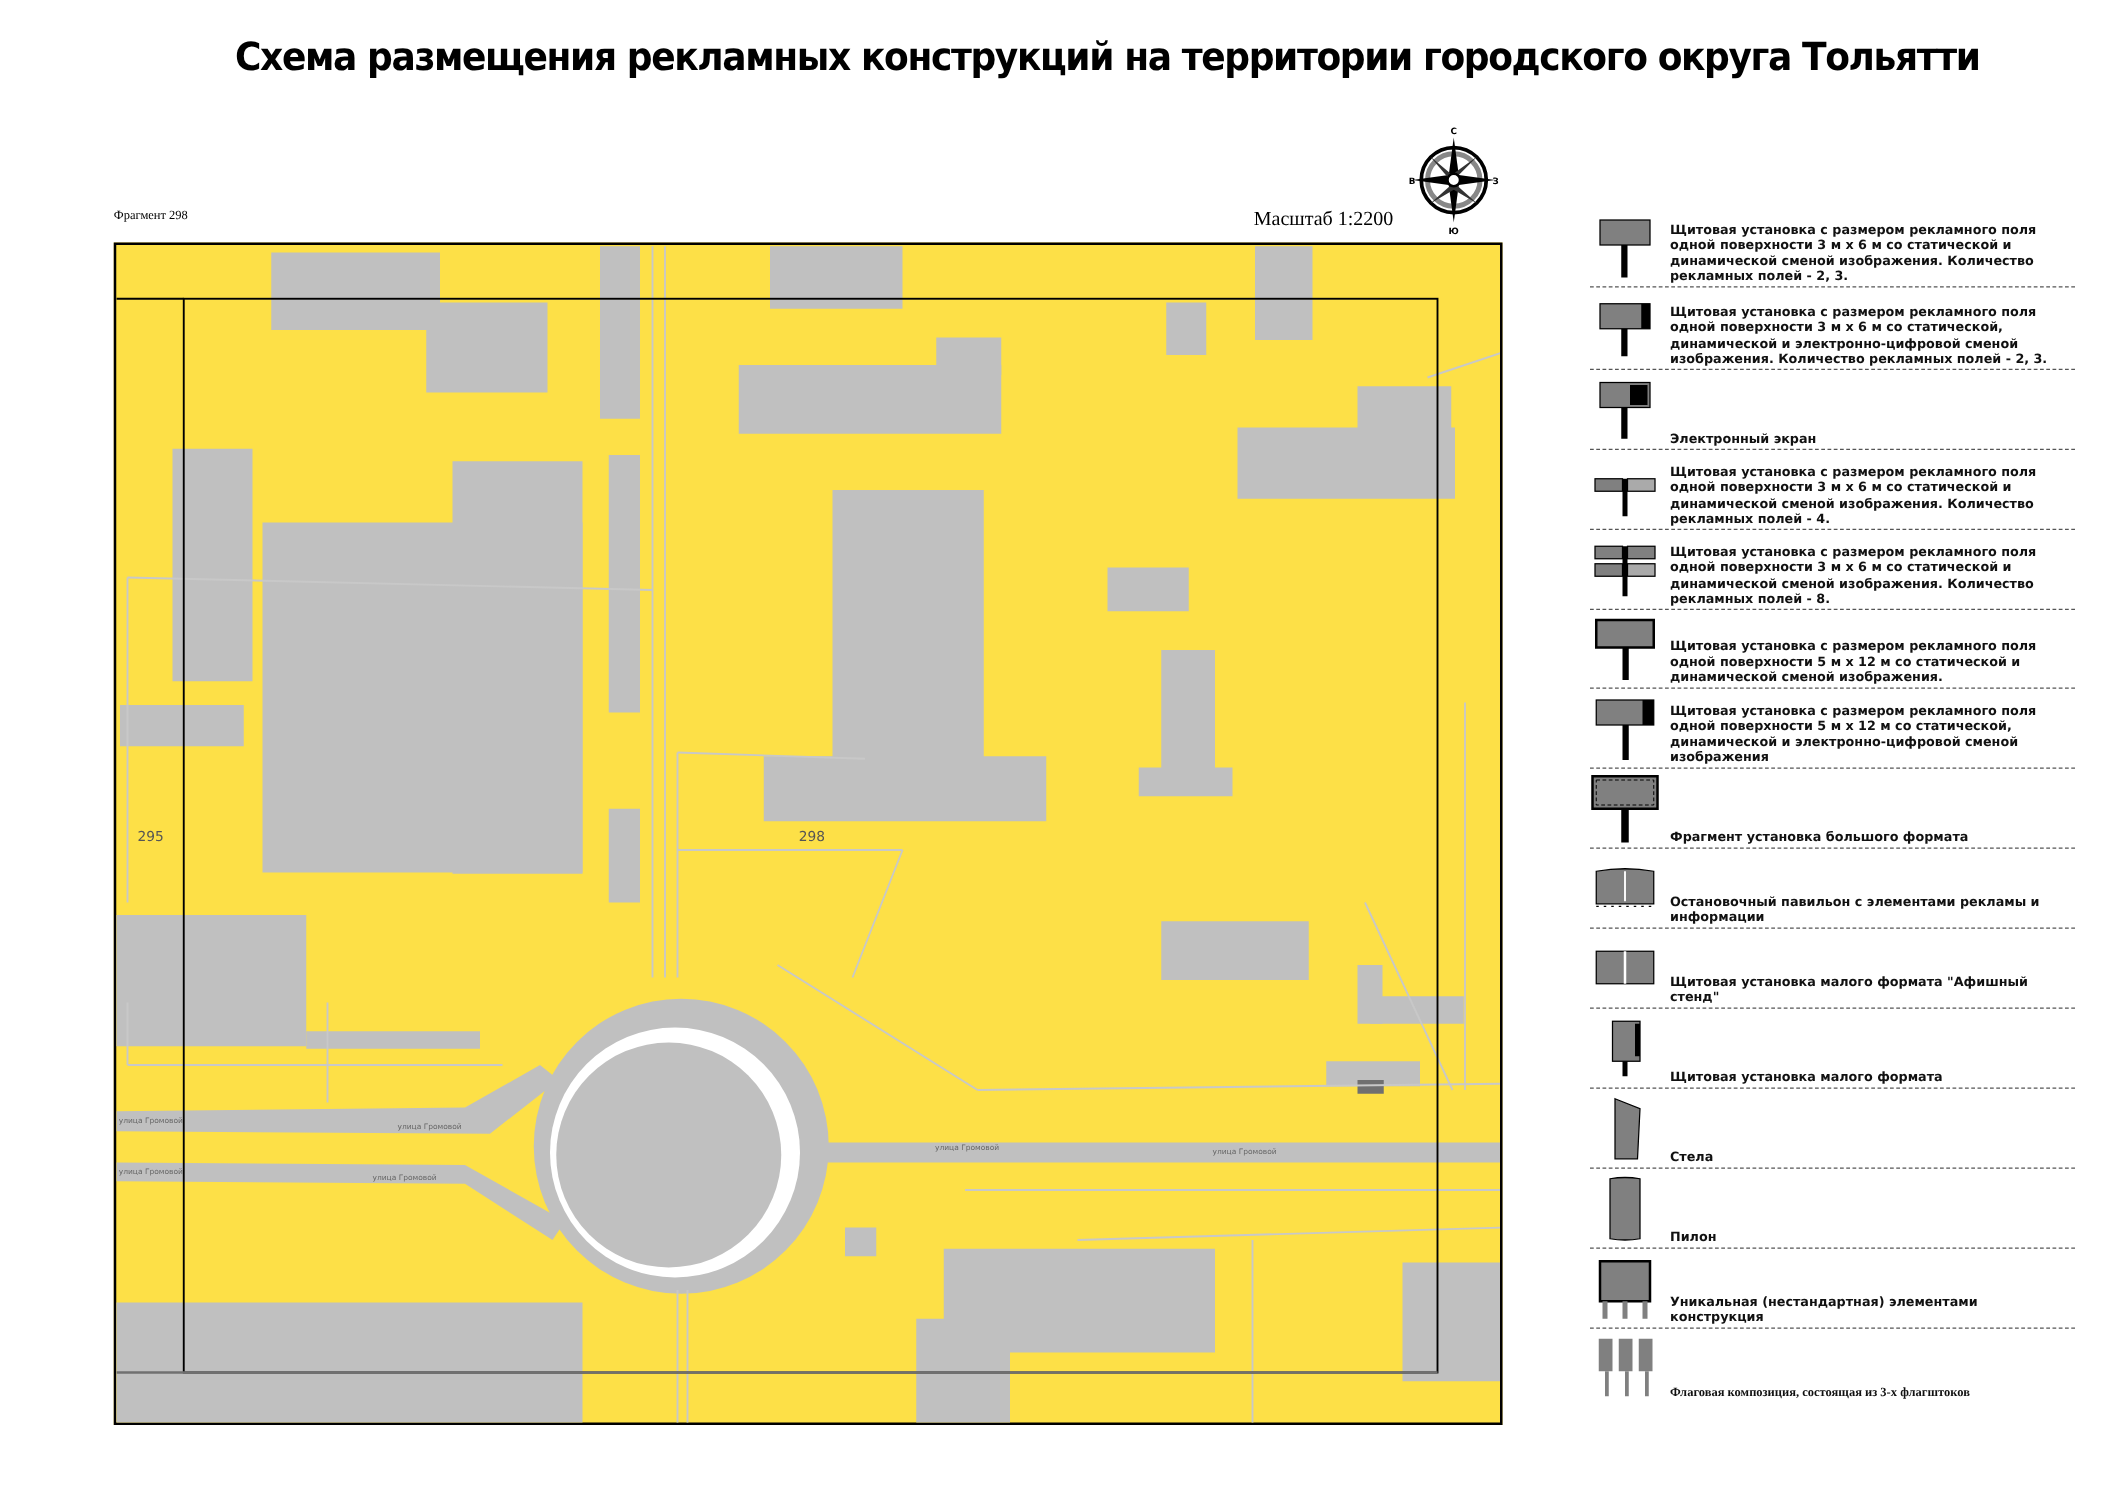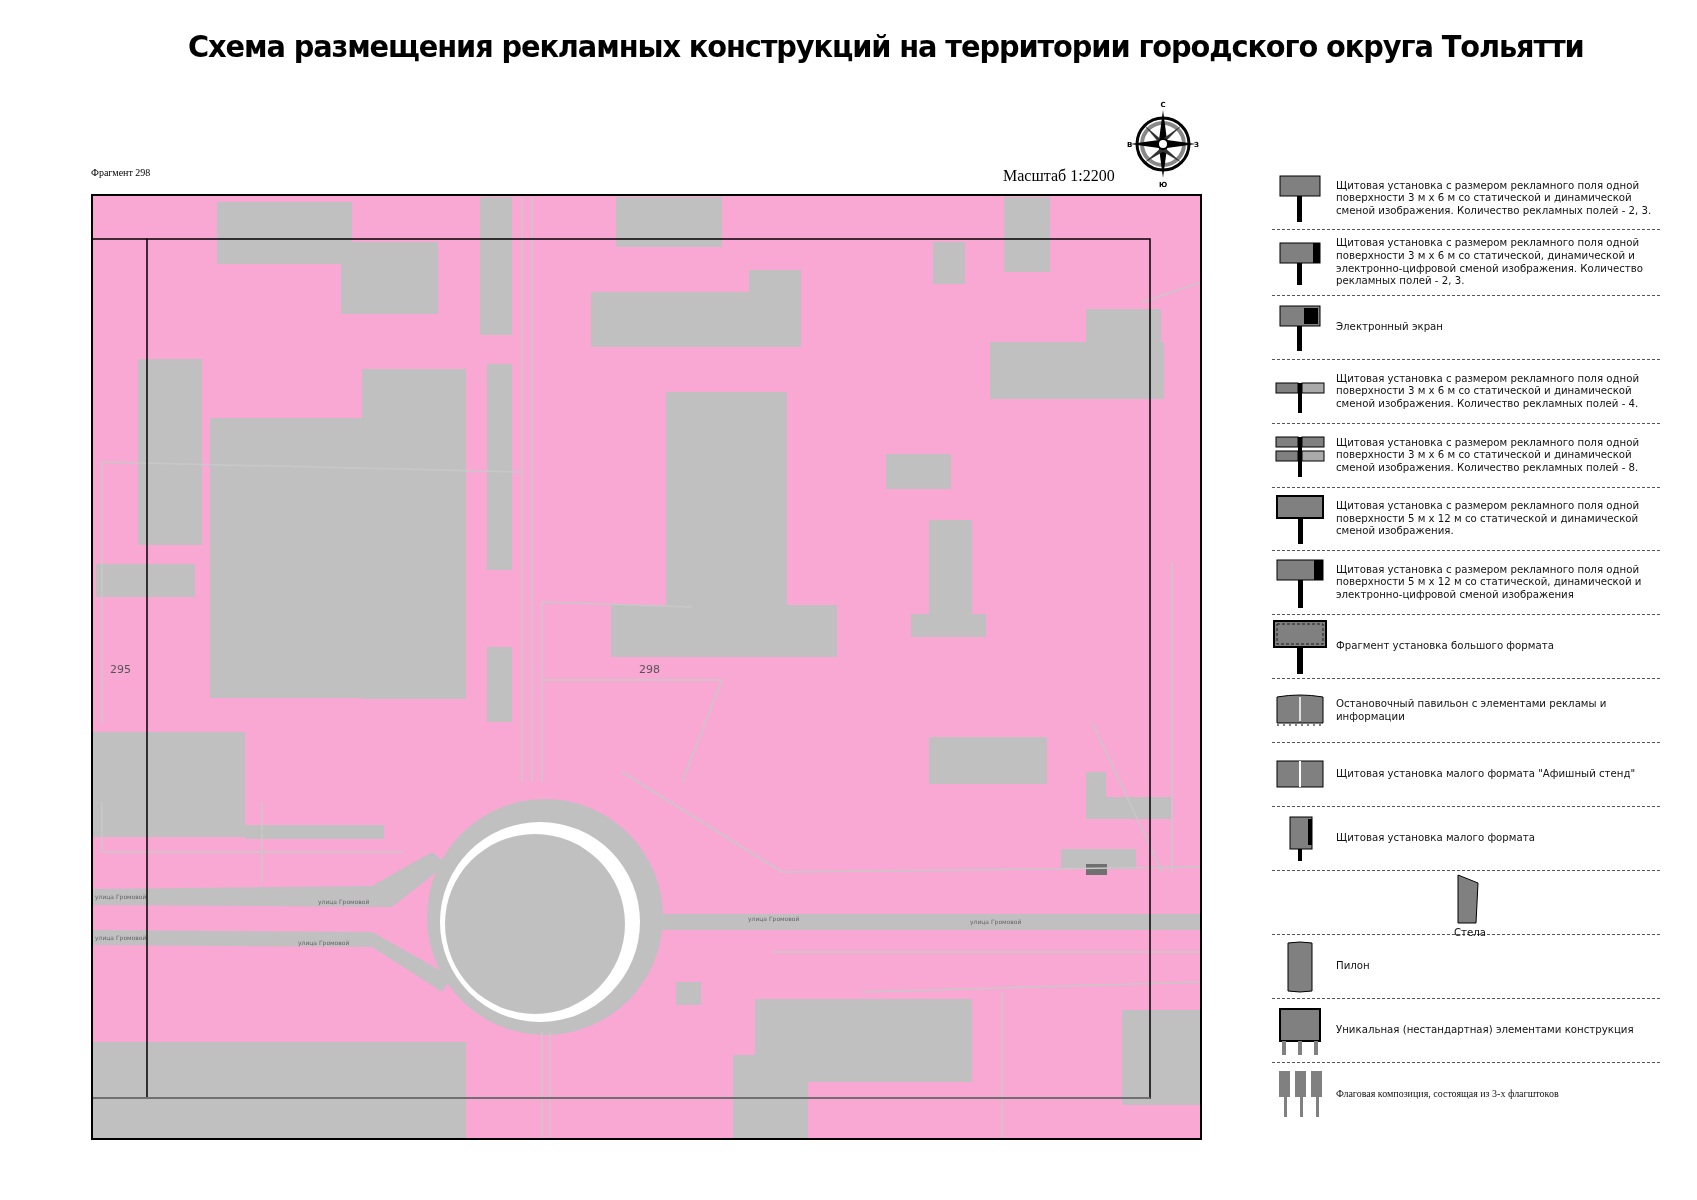--- a/index.html
+++ b/index.html
@@ -1,26 +1,26 @@
 <!DOCTYPE html>
 <html><head>
 <meta charset="utf-8">
 <style>
   html, body { margin:0; padding:0; background:#ffffff; }
   body { width:1697px; height:1200px; position:relative; overflow:hidden; font-family:"Liberation Sans", sans-serif; color:#000; }
   .title { position:absolute; left:188px; top:28px; width:1400px; font-family:"DejaVu Sans", sans-serif; font-weight:bold; font-size:31px; letter-spacing:-1.2px; white-space:nowrap; transform:scaleX(0.93); transform-origin:left top; }
   .fragment { position:absolute; left:91px; top:167px; font-family:"Liberation Serif", serif; font-size:10px; }
   .scale { position:absolute; left:1003px; top:167px; font-family:"Liberation Serif", serif; font-size:16px; }
   .compass { position:absolute; left:1126px; top:100px; width:74px; height:88px; }
-  .map { position:absolute; left:91px; top:194px; width:1111px; height:946px; border:2px solid #000; box-sizing:border-box; overflow:hidden; background:#f9a8d4; }
+  .map { position:absolute; left:91px; top:194px; width:1111px; height:946px; border:2px solid #000; box-sizing:border-box; overflow:hidden; background:#fde047; }
   .map svg { position:absolute; left:0; top:0; }
   .maplabel { position:absolute; font-family:"DejaVu Sans", sans-serif; font-size:11px; color:#555; }
   .roadlabel { position:absolute; font-family:"DejaVu Sans", sans-serif; font-size:6px; color:#666; white-space:nowrap; }
   .legend { position:absolute; left:1272px; top:168px; width:388px; }
-  .leg-item { position:relative; display:flex; align-items:center; border-bottom:1.5px dashed #555; box-sizing:border-box; }
+  .leg-item { position:relative; display:flex; align-items:flex-end; border-bottom:1.5px dashed #555; box-sizing:border-box;font-weight:bold; }
   .leg-icon { width:56px; flex:0 0 56px; height:100%; position:relative; display:flex; align-items:center; justify-content:center; }
   .leg-text { font-family:"DejaVu Sans", sans-serif; font-size:10.2px; line-height:12.6px; padding-left:8px; color:#111; }
   .leg-text.serif { font-family:"Liberation Serif", serif; font-size:10px; line-height:20px; }
   .leg-item:last-child { border-bottom:none; }
 </style>
 </head>
 <body>
 
 <div class="title">Схема размещения рекламных конструкций на территории городского округа Тольятти</div>
 <div class="fragment">Фрагмент 298</div>
@@ -236,21 +236,21 @@
   <div class="leg-item" style="height:64px;">
     <div class="leg-icon">
       <svg width="40" height="50">
           <rect x="10" y="3" width="22" height="32" fill="#808080" stroke="#000" stroke-width="1"></rect>
           <rect x="28" y="5" width="4" height="26" fill="#000"></rect>
           <rect x="18" y="35" width="4" height="12" fill="#000"></rect>
         </svg>
     </div>
     <div class="leg-text">Щитовая установка малого формата</div>
   </div>
-  <div class="leg-item" style="height:64px;flex-direction:column;">
+  <div class="leg-item" style="height:64px;">
     <div class="leg-icon">
       <svg width="40" height="52">
           <polygon points="12,2 32,10 30,50 12,50" fill="#808080" stroke="#000" stroke-width="1"></polygon>
         </svg>
     </div>
     <div class="leg-text">Стела</div>
   </div>
   <div class="leg-item" style="height:64px;">
     <div class="leg-icon">
       <svg width="40" height="56">

